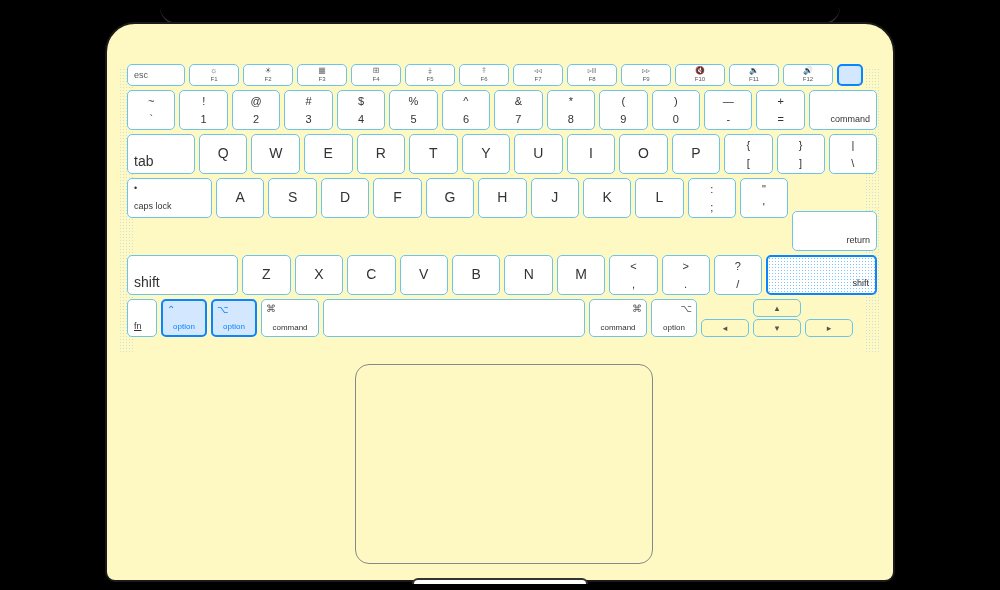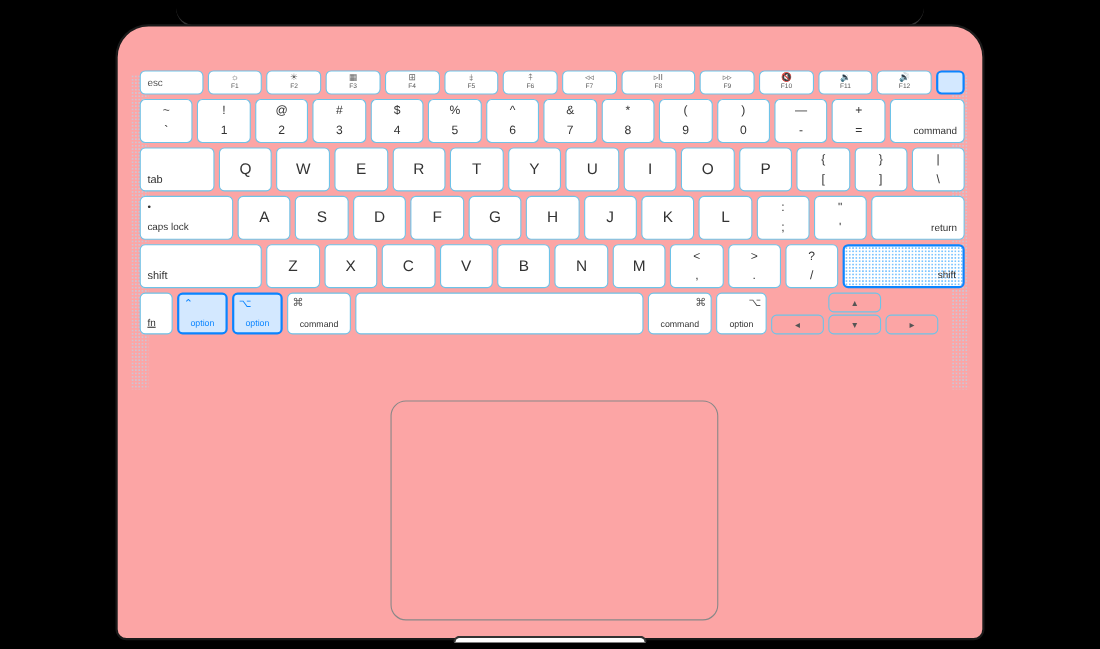--- a/index.html
+++ b/index.html
@@ -10,21 +10,21 @@
     font-family: -apple-system, "Helvetica Neue", Arial, sans-serif;
     overflow: hidden;
     position: relative;
   }
   .laptop {
     position: absolute;
     left: 105px;
     top: 22px;
     width: 790px;
     height: 560px;
-    background: #fca5a5;
+    background: #fef9c3;
     border: 2px solid #1a1a1a;
     border-radius: 30px 30px 10px 10px;
   }
   .lid {
     position: absolute;
     left: 160px;
     top: 3px;
     width: 680px;
     height: 22px;
     background: #000;
@@ -88,21 +88,21 @@
   }
   .key.fn-key .icon { font-size: 8px; line-height: 1; color: #666;}
   .key.fn-key .lbl { font-size: 6px; margin-top: 1px; }
   .row1 .key { height: 40px; width: 50px; }
   .row-home .key { height: 40px; width: 50px; }
   .row-bot .key { height: 40px; width: 50px; }
   .row-mod .key { height: 38px; }
   .key .top { font-size: 11px; }
   .key .bot { font-size: 11px; }
   .key.two { justify-content: space-between; padding: 4px 0; }
-  .key.label-bl { justify-content: flex-end; align-items: flex-start; padding: 4px 6px; font-size: 10px; }
+  .key.label-bl { justify-content: flex-end; align-items: flex-start; padding: 4px 6px; font-size: 14px; }
   .key.label-br { justify-content: flex-end; align-items: flex-end; padding: 4px 6px; font-size: 9px; }
   .key.letter { font-size: 14px; }
   .key.highlight-strong {
     border: 2px solid #0a84ff;
     background: #d3e8ff;
     color: #0a84ff;
   }
   .key.highlight-strong .modlabel, .key.highlight-strong .modicon { color:#0a84ff; }
   .key.highlight-soft {
     border: 2px solid #0a84ff;
@@ -154,21 +154,21 @@
             <span class="lbl">F4</span>
           </div><div class="key fn-key" style="width: 50px;">
             <span class="icon">⤈</span>
             <span class="lbl">F5</span>
           </div><div class="key fn-key" style="width: 50px;">
             <span class="icon">⤉</span>
             <span class="lbl">F6</span>
           </div><div class="key fn-key" style="width: 50px;">
             <span class="icon">◃◃</span>
             <span class="lbl">F7</span>
-          </div><div class="key fn-key" style="width: 68px;">
+          </div><div class="key fn-key" style="width: 50px;">
             <span class="icon">▹II</span>
             <span class="lbl">F8</span>
           </div><div class="key fn-key" style="width: 50px;">
             <span class="icon">▹▹</span>
             <span class="lbl">F9</span>
           </div><div class="key fn-key" style="width: 50px;">
             <span class="icon">🔇</span>
             <span class="lbl">F10</span>
           </div><div class="key fn-key" style="width: 50px;">
             <span class="icon">🔉</span>
@@ -243,21 +243,21 @@
         <span>•</span>
         <span>caps lock</span>
       </div>
       <div id="arow" style="display:contents"><div class="key letter">A</div><div class="key letter">S</div><div class="key letter">D</div><div class="key letter">F</div><div class="key letter">G</div><div class="key letter">H</div><div class="key letter">J</div><div class="key letter">K</div><div class="key letter">L</div><div class="key two">
             <span class="top">:</span>
             <span class="bot">;</span>
           </div><div class="key two">
             <span class="top">"</span>
             <span class="bot">'</span>
           </div></div>
-      <div class="key label-br" style="width:88px;">return</div>
+      <div class="key label-br" style="width:88px;margin-top:33px;">return</div>
     </div>
 
     <div class="row row-bot">
       <div class="key label-bl" style="width:115px;">shift</div>
       <div id="zrow" style="display:contents"><div class="key letter">Z</div><div class="key letter">X</div><div class="key letter">C</div><div class="key letter">V</div><div class="key letter">B</div><div class="key letter">N</div><div class="key letter">M</div><div class="key two">
             <span class="top">&lt;</span>
             <span class="bot">,</span>
           </div><div class="key two">
             <span class="top">&gt;</span>
             <span class="bot">.</span>

